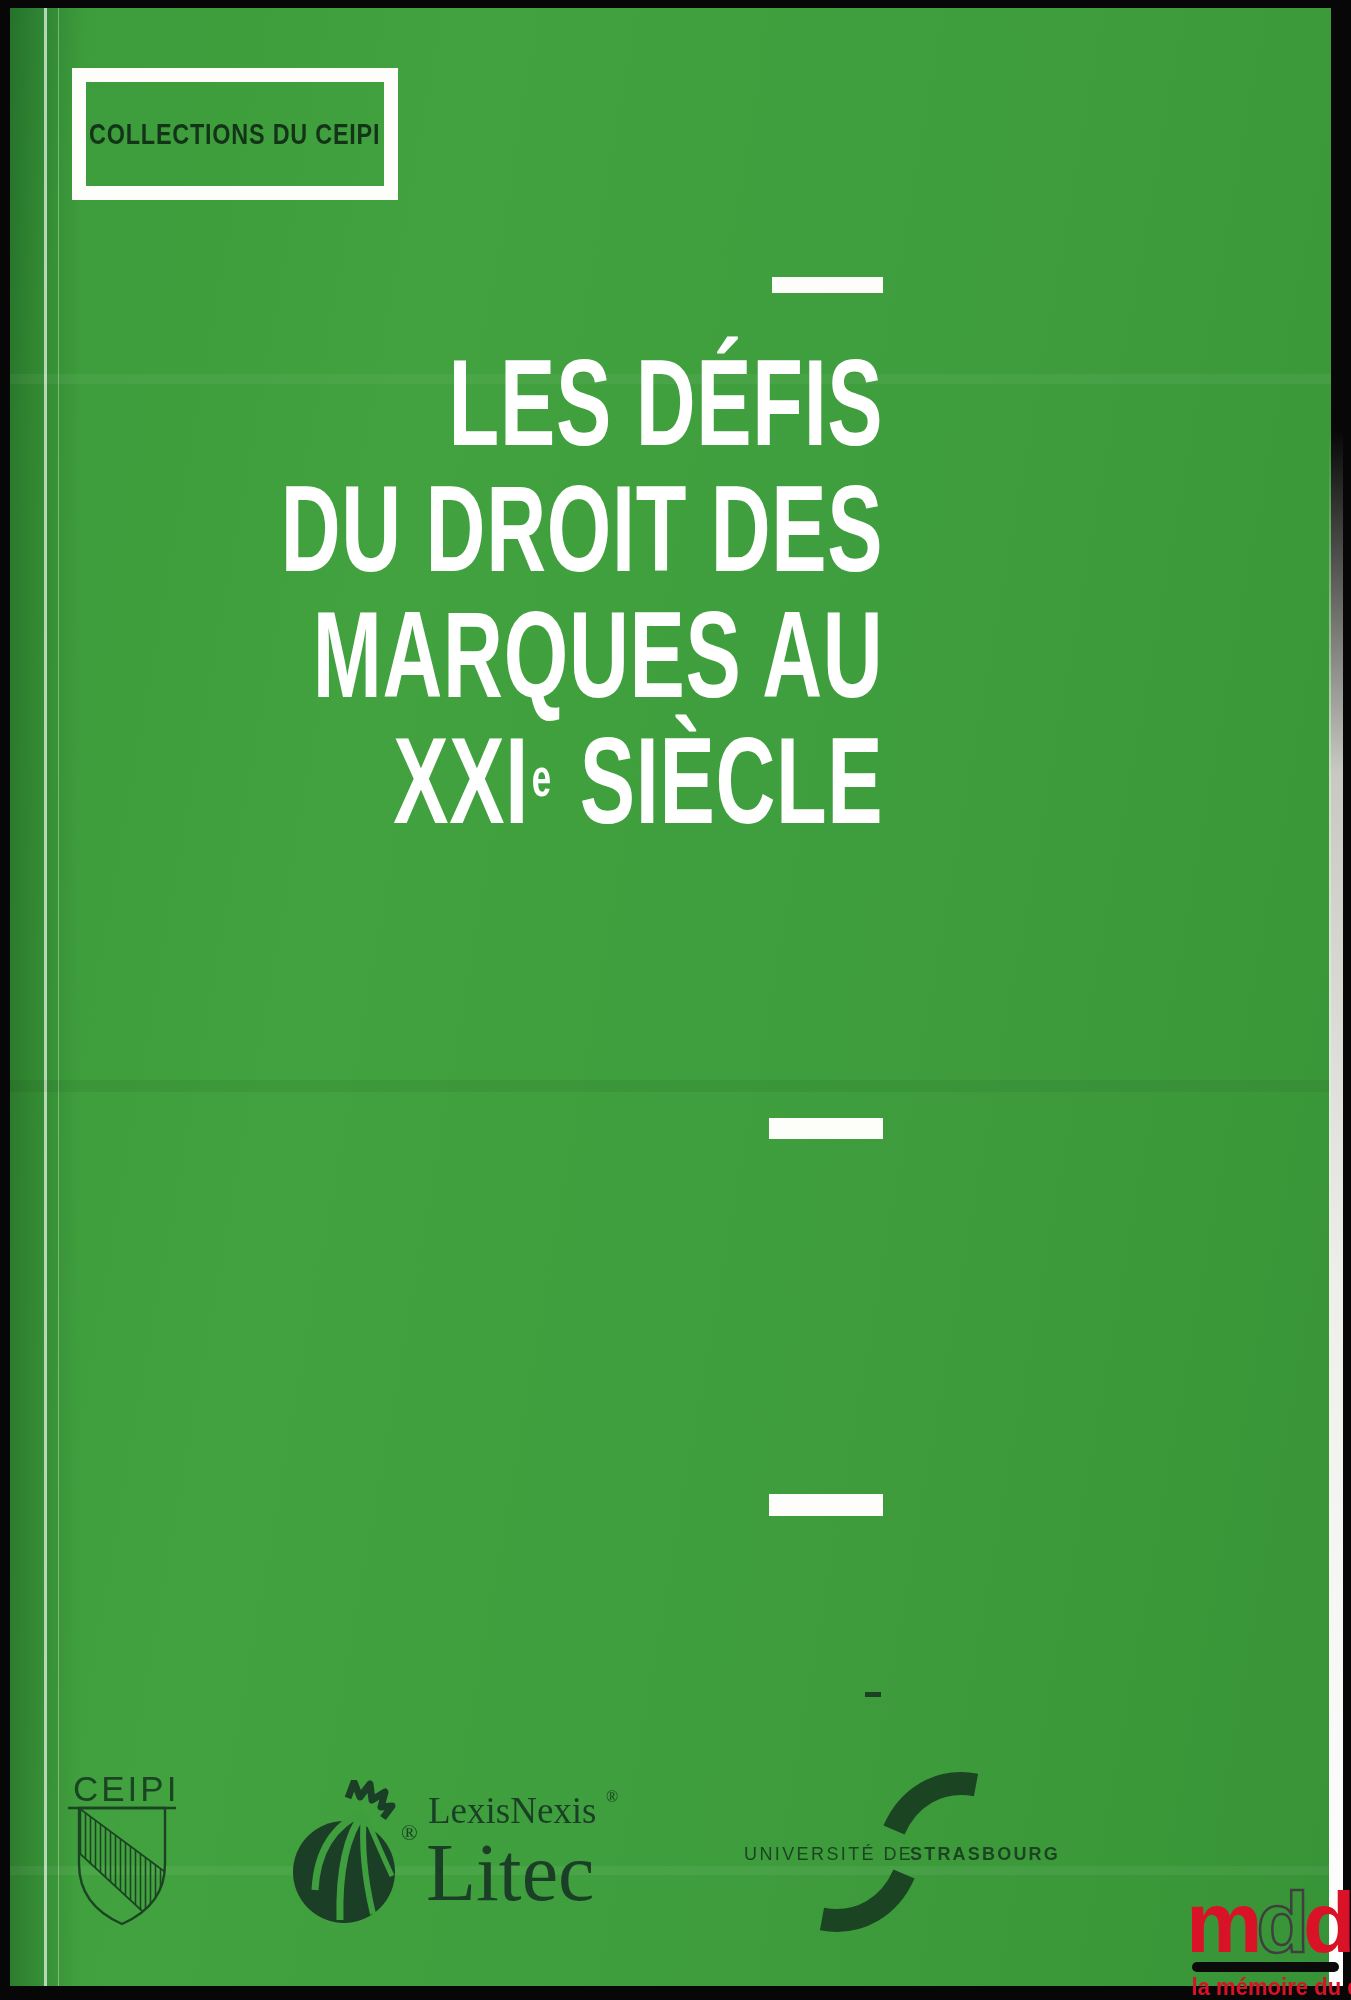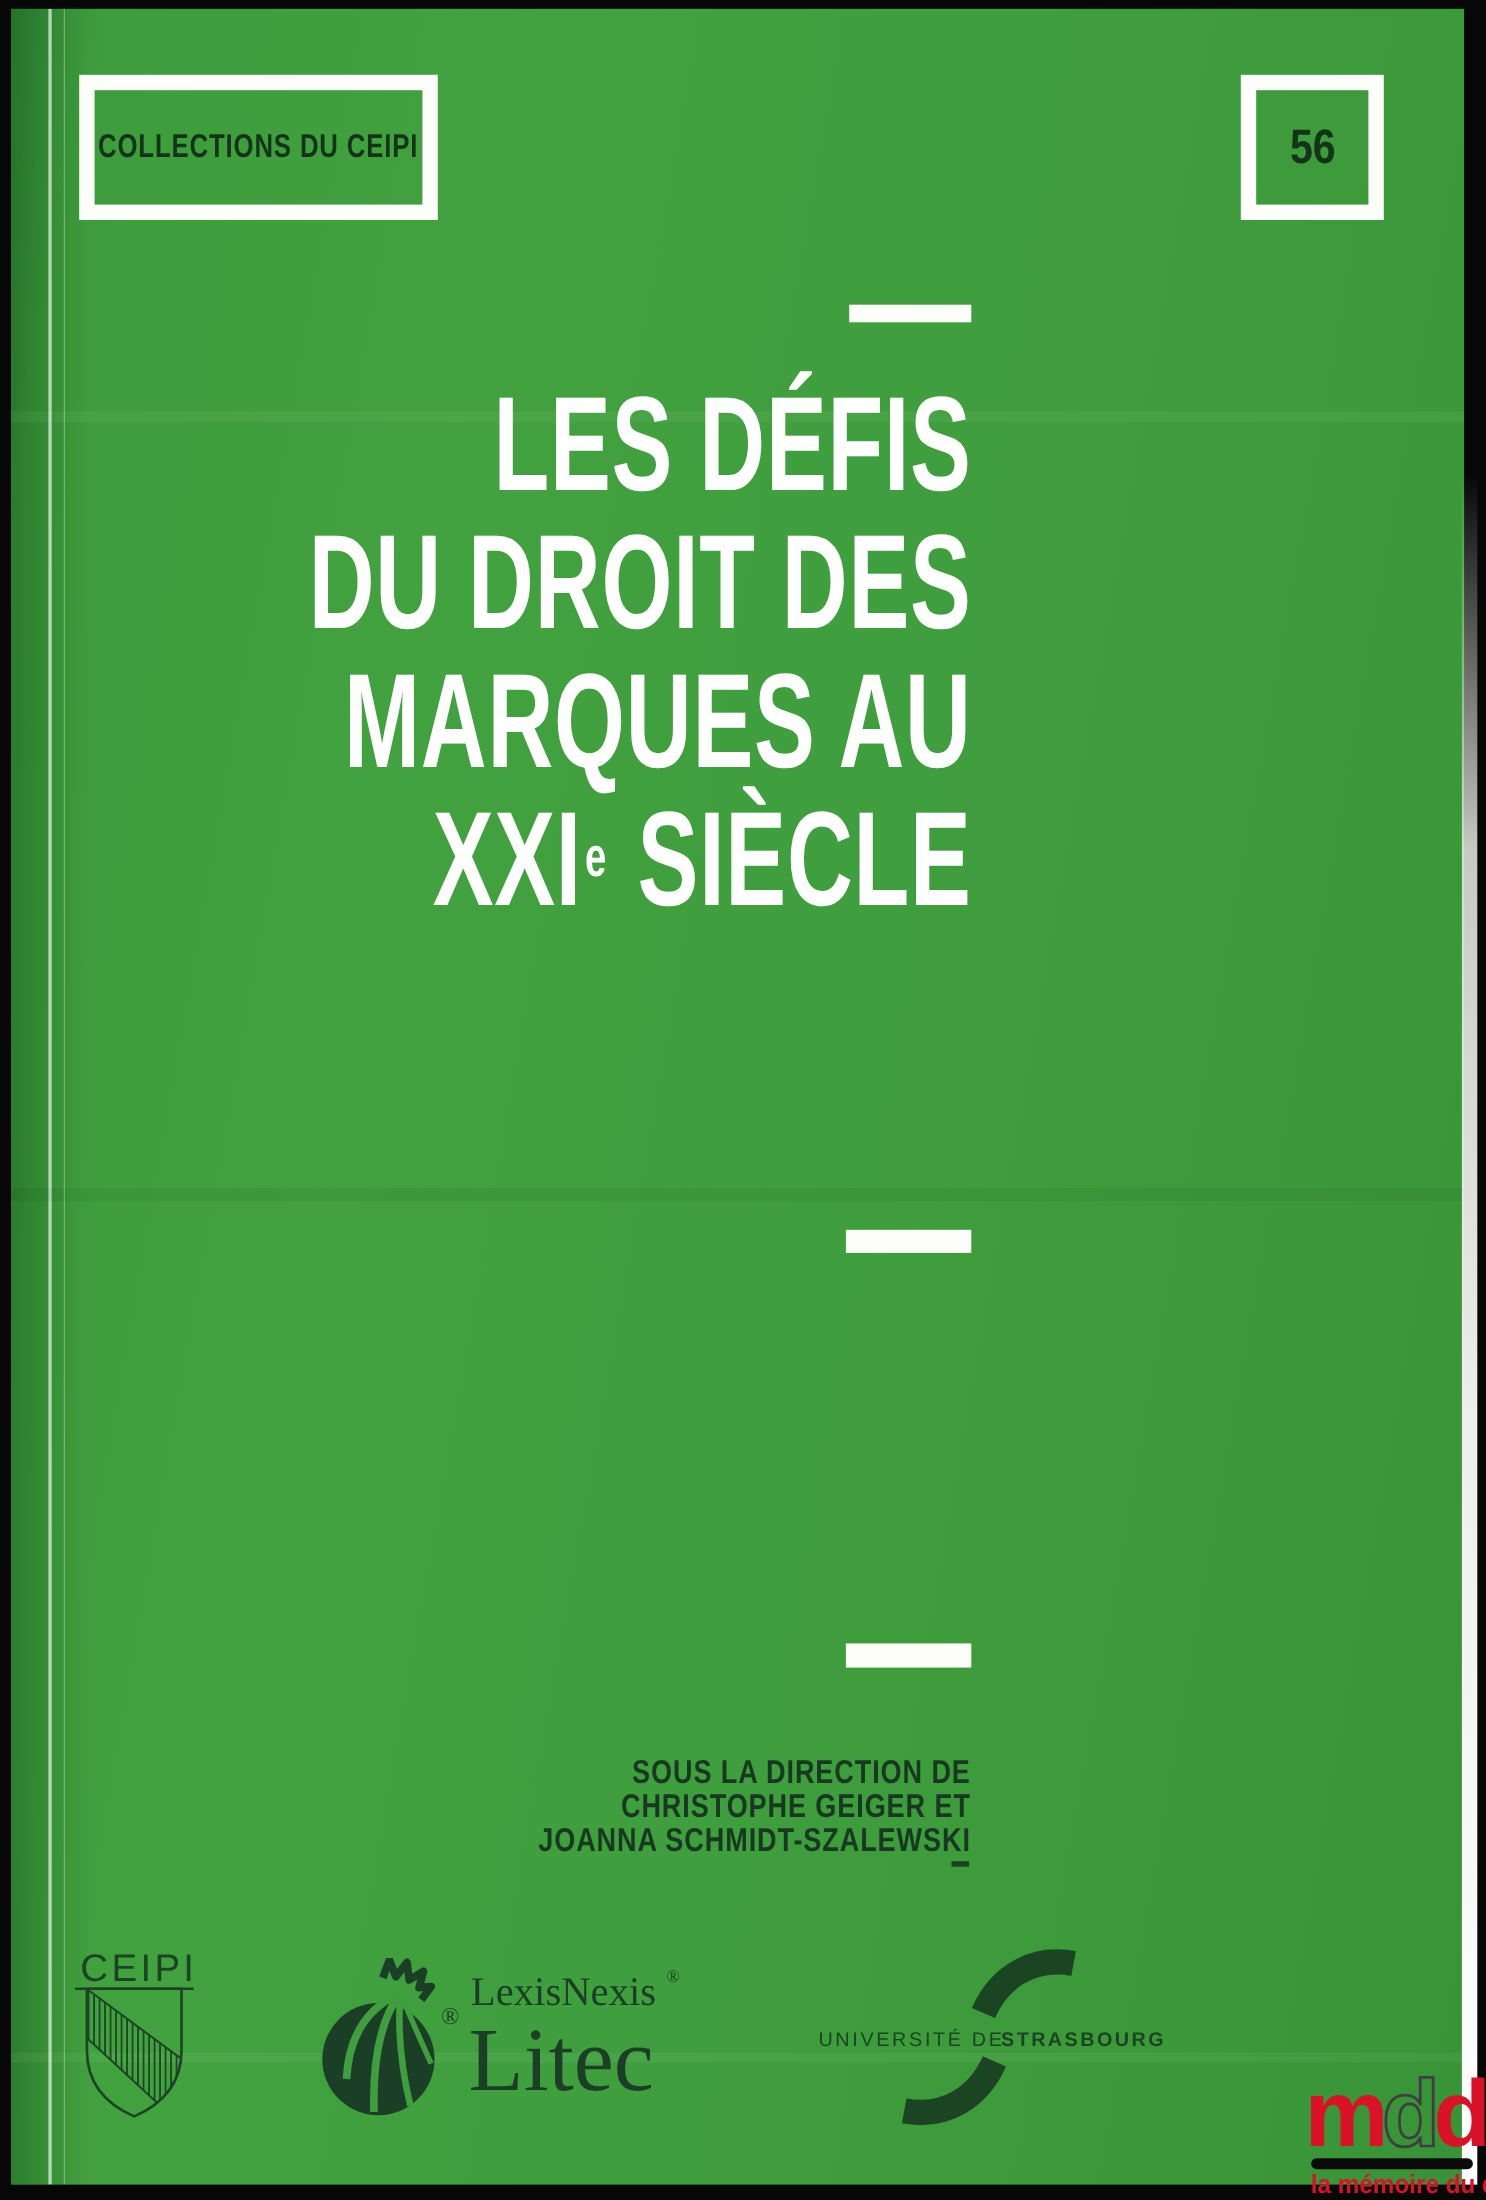--- a/index.html
+++ b/index.html
@@ -79,44 +79,36 @@
     <div class="crease c1"></div>
     <div class="crease c2"></div>
     <div class="scanband b1"></div>
     <div class="scanband b2"></div>
     <div class="scanband b3"></div>
 
     <div class="frame-box series-box">
       <span class="series-text">COLLECTIONS DU CEIPI</span>
     </div>
 
-    <div class="frame-box number-box">
-      <span class="number-text">56</span>
-    </div>
 
     <div class="dash dash1"></div>
 
     <div class="col t-block">
       <div class="t-line">LES DÉFIS</div>
       <div class="t-line">DU DROIT DES</div>
       <div class="t-line">MARQUES AU</div>
       <div class="t-line"><span>XXI</span><span class="sup-t">e</span><span> SIÈCLE</span></div>
     </div>
 
 
     <div class="dash dash2"></div>
 
 
     <div class="dash dash3"></div>
 
-    <div class="col d-block">
-      <div class="d-line">SOUS LA DIRECTION DE</div>
-      <div class="d-line">CHRISTOPHE GEIGER ET</div>
-      <div class="d-line">JOANNA SCHMIDT-SZALEWSKI</div>
-    </div>
 
     <div class="mini-dash"></div>
 
     <svg class="logo ceipi-svg" width="112" height="168" viewBox="0 0 112 168">
       <defs>
         <pattern id="hatch" width="5" height="5" patternUnits="userSpaceOnUse">
           <line x1="2.5" y1="0" x2="2.5" y2="5" stroke="#1b4423" stroke-width="1.6"></line>
         </pattern>
         <clipPath id="shieldClip">
           <path d="M11,38 H97 V94 C97,124 79,143 54,154 C29,143 11,124 11,94 Z"></path>

